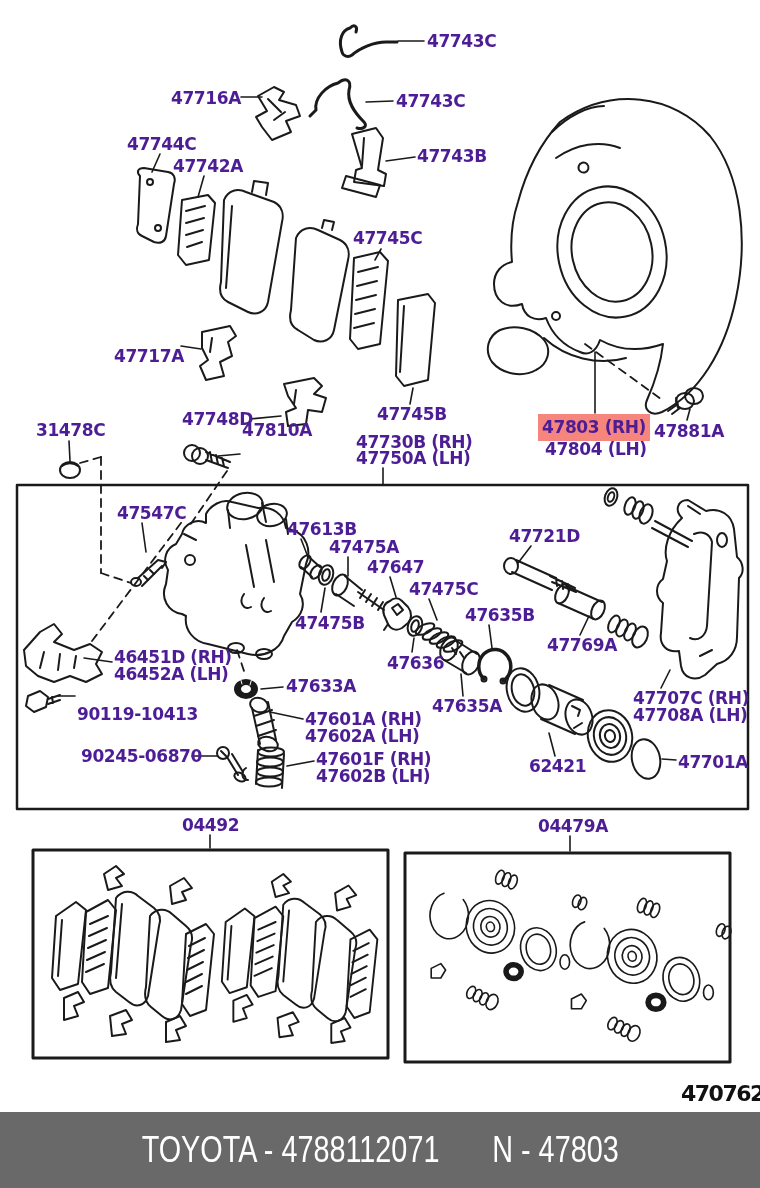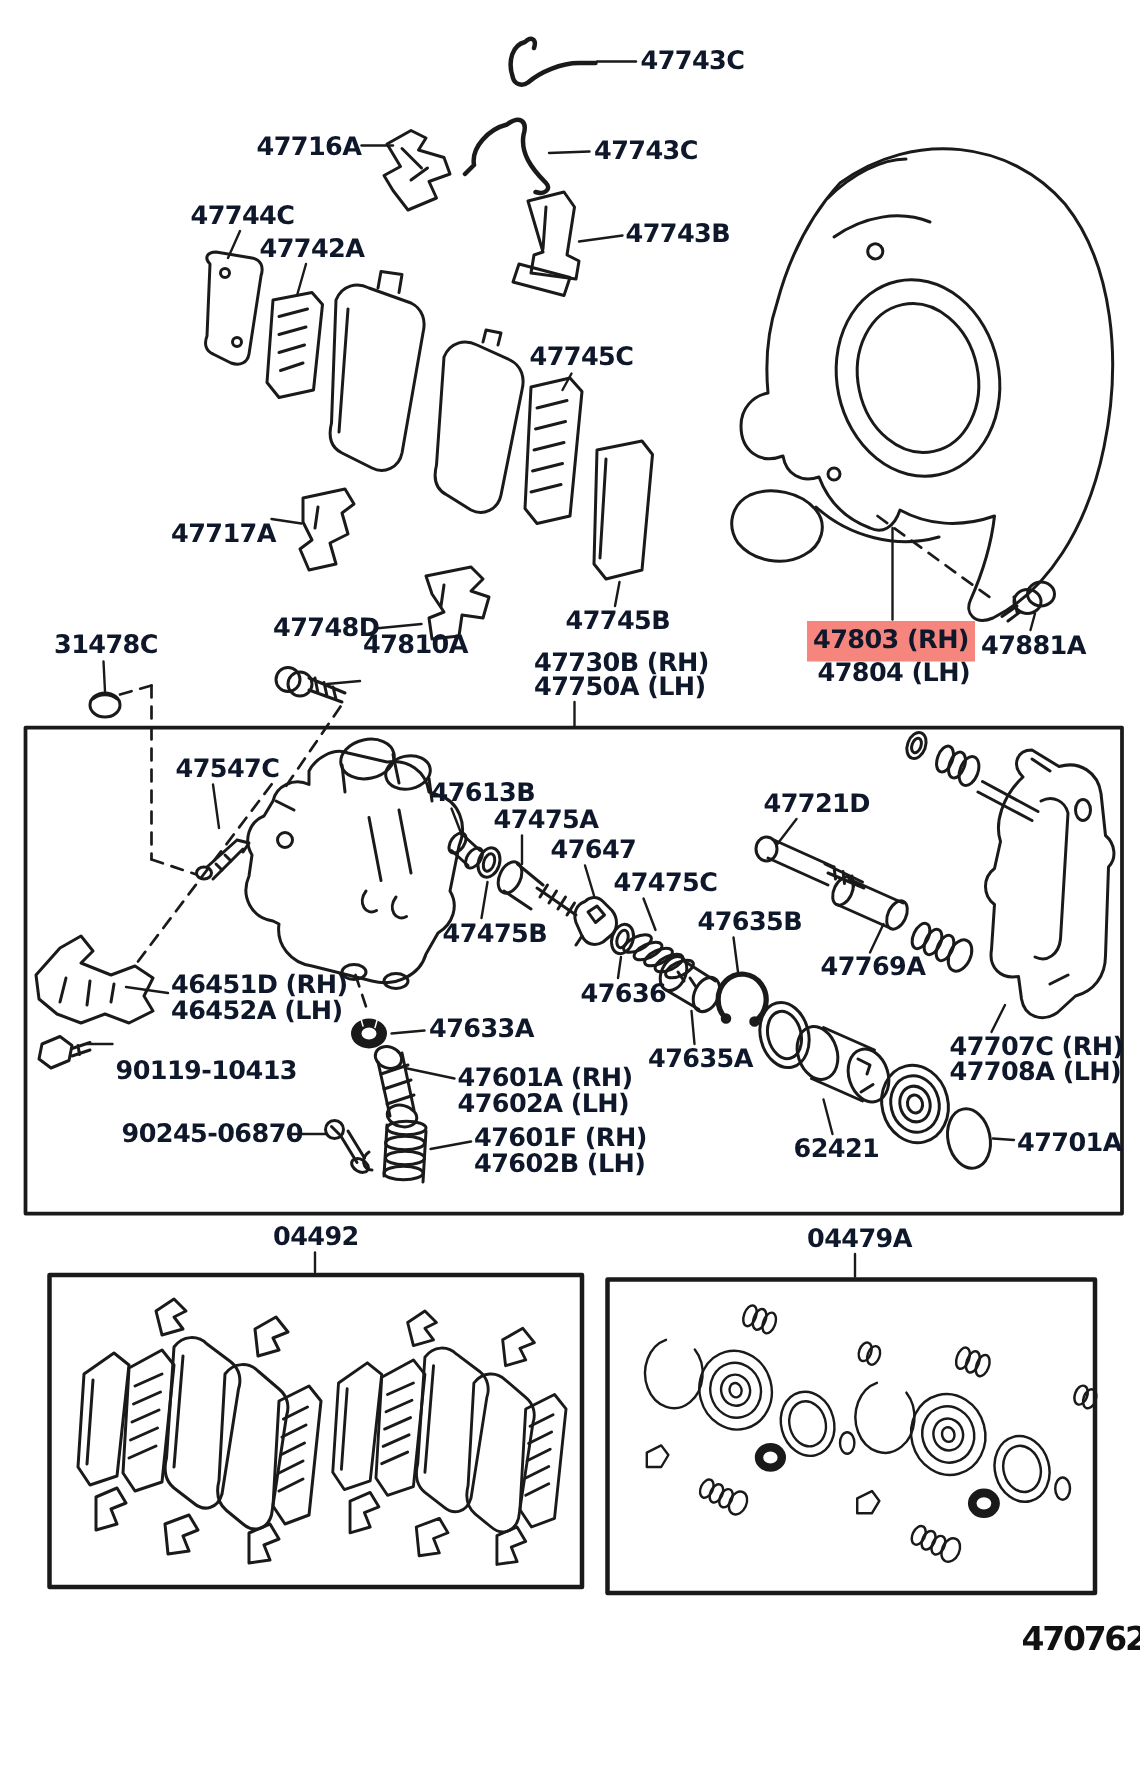--- a/index.html
+++ b/index.html
@@ -1,20 +1,20 @@
 <!DOCTYPE html>
 <html><head>
 <meta charset="utf-8">
 <style>
   html,body{margin:0;padding:0;background:#fff;}
   .stage{position:relative;width:760px;height:1188px;background:#fff;overflow:hidden;
          font-family:"DejaVu Sans",sans-serif;}
   svg.art{position:absolute;left:0;top:0;z-index:1;}
   .lbl{position:absolute;z-index:2;font-weight:700;font-size:17px;letter-spacing:-0.4px;
-       color:#0f172a;white-space:nowrap;line-height:1;}
+       color:#4c1d95;white-space:nowrap;line-height:1;}
   .hl{display:flex;align-items:center;justify-content:center;
       width:112px;height:27px;z-index:2;position:absolute;}
   .code{position:absolute;z-index:2;font-weight:700;font-size:22px;letter-spacing:-1.5px;color:#111;}
   .footer{position:absolute;left:0;top:1112px;width:760px;height:76px;z-index:3;
           display:flex;align-items:center;justify-content:center;}
   .footer-inner{display:flex;gap:66px;font-size:36px;line-height:1;white-space:nowrap;
                 transform:scaleX(0.8);font-family:"Liberation Sans",sans-serif;}
 </style>
 </head>
 <body>
@@ -389,14 +389,20 @@
 <div class="lbl" style="left:316px;top:751px">47601F (RH)</div>
 <div class="lbl" style="left:316px;top:768px">47602B (LH)</div>
 <div class="lbl" style="left:529px;top:758px">62421</div>
 <div class="lbl" style="left:678px;top:754px">47701A</div>
 
 <div class="lbl" style="left:182px;top:817px">04492</div>
 <div class="lbl" style="left:538px;top:818px">04479A</div>
 
 <div class="code" style="left:681px;top:1081px">470762</div>
 
-
+<div class="footer" style="background: rgb(105, 105, 105); color: rgb(255, 255, 255);">
+  <div class="footer-inner">
+    <span>TOYOTA - 4788112071</span>
+    <span>N - 47803</span>
+  </div>
 </div>
 
+</div>
+
 </body></html>

